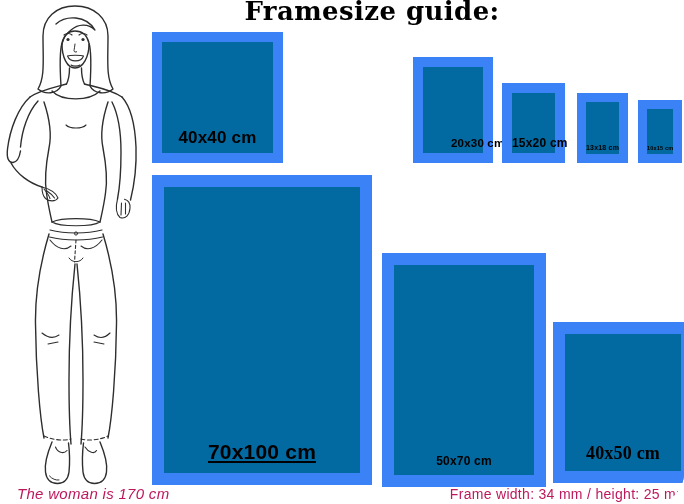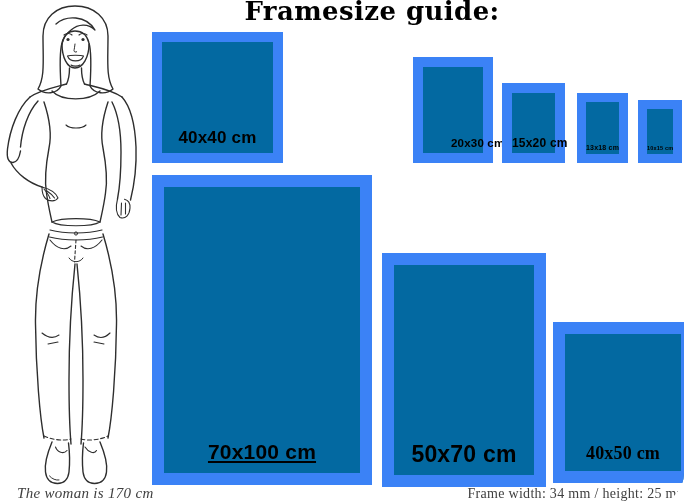--- a/index.html
+++ b/index.html
@@ -39,27 +39,26 @@
     white-space: nowrap;
     letter-spacing: 0.2px;
   }
   .f1 { left:152px; top:32px;  width:131px; height:131px; }                    .f1 .lbl { bottom:5px;  font-size:17px; }
   .f2 { left:297px; top:33px;  width:100px; height:129px; }                    .f2 .lbl { bottom:6px;  font-size:15px; }
   .f3 { left:413px; top:57px;  width:80px;  height:106px; }                    .f3 .lbl { bottom:4px;  font-size:11.5px;margin-left:28px; }
   .f4 { left:502px; top:83px;  width:63px;  height:80px;  }                    .f4 .lbl { bottom:3px;  font-size:12px; }
   .f5 { left:577px; top:93px;  width:51px;  height:70px;  border-width:9px; }  .f5 .lbl { bottom:3px;  font-size:7px; }
   .f6 { left:638px; top:100px; width:44px;  height:63px;  border-width:9px; }  .f6 .lbl { bottom:3px;  font-size:5.5px; }
   .f7 { left:152px; top:175px; width:220px; height:310px; border-width:12px; } .f7 .lbl { bottom:9px;  font-size:21px;text-decoration:underline; }
-  .f8 { left:382px; top:253px; width:164px; height:234px; border-width:12px; } .f8 .lbl { bottom:7px;  font-size:23px; }
+  .f8 { left:382px; top:253px; width:164px; height:234px; border-width:12px; } .f8 .lbl { bottom:7px;  font-size:12px; }
   .f9 { left:553px; top:322px; width:140px; height:161px; border-width:12px;font-family:Liberation Serif, serif; } .f9 .lbl { bottom:7px;  font-size:18px; }
   .note {
     position: absolute;
-    color: #404040;
+    color: #be185d;
     letter-spacing: 0.3px;
-    font-family: Liberation Serif, serif;
   }
   .note-left  { left: 17px;  bottom: 2px; font-size: 15px; font-style: italic; }
   .note-right { right: -4px; bottom: 2px; font-size: 14px; white-space: nowrap; }
   .woman {
     position: absolute;
     left: 0; top: 2px;
     width: 150px; height: 488px;
   }
 </style>
 </head>

